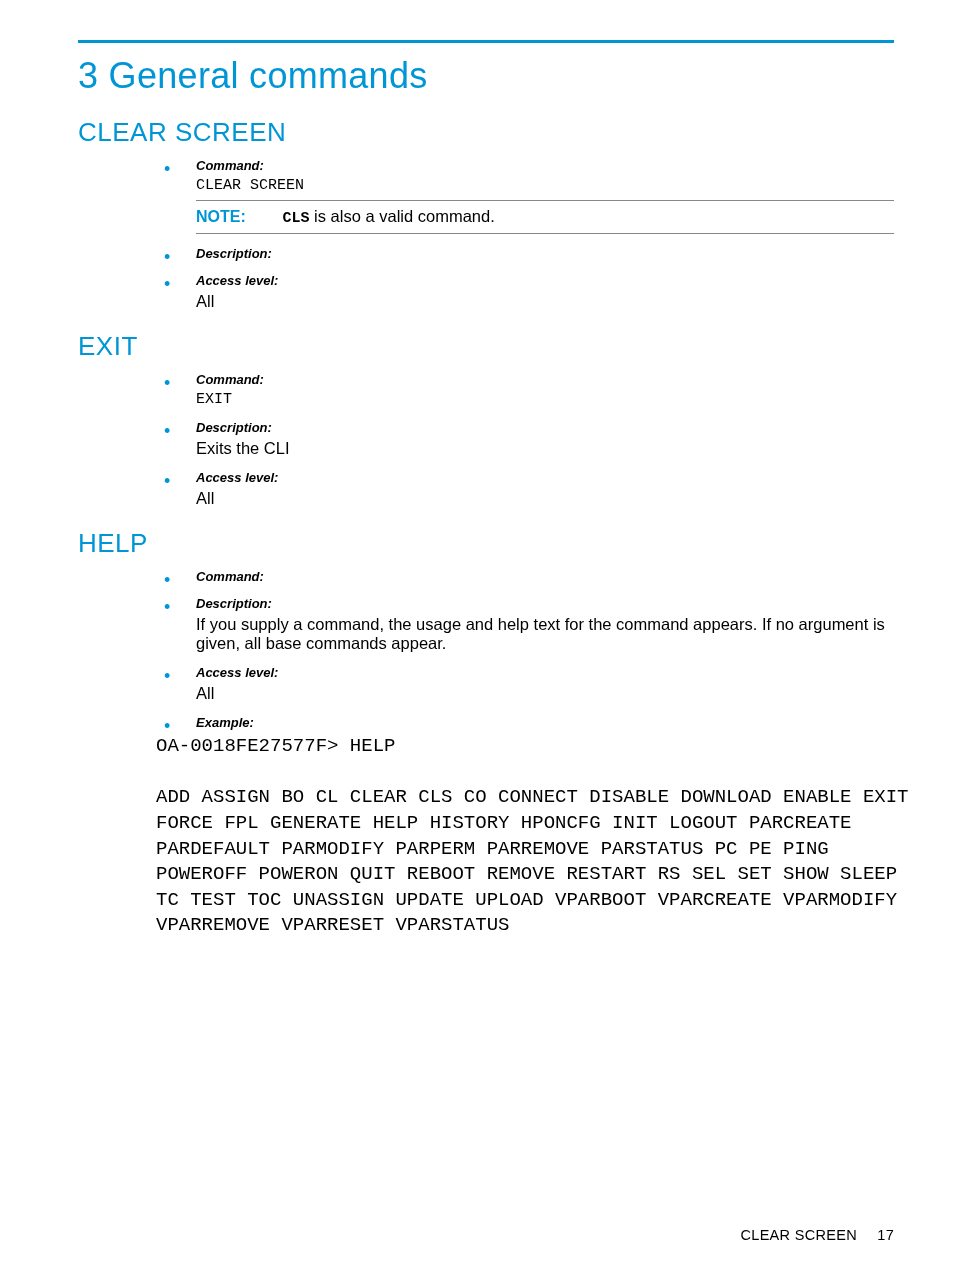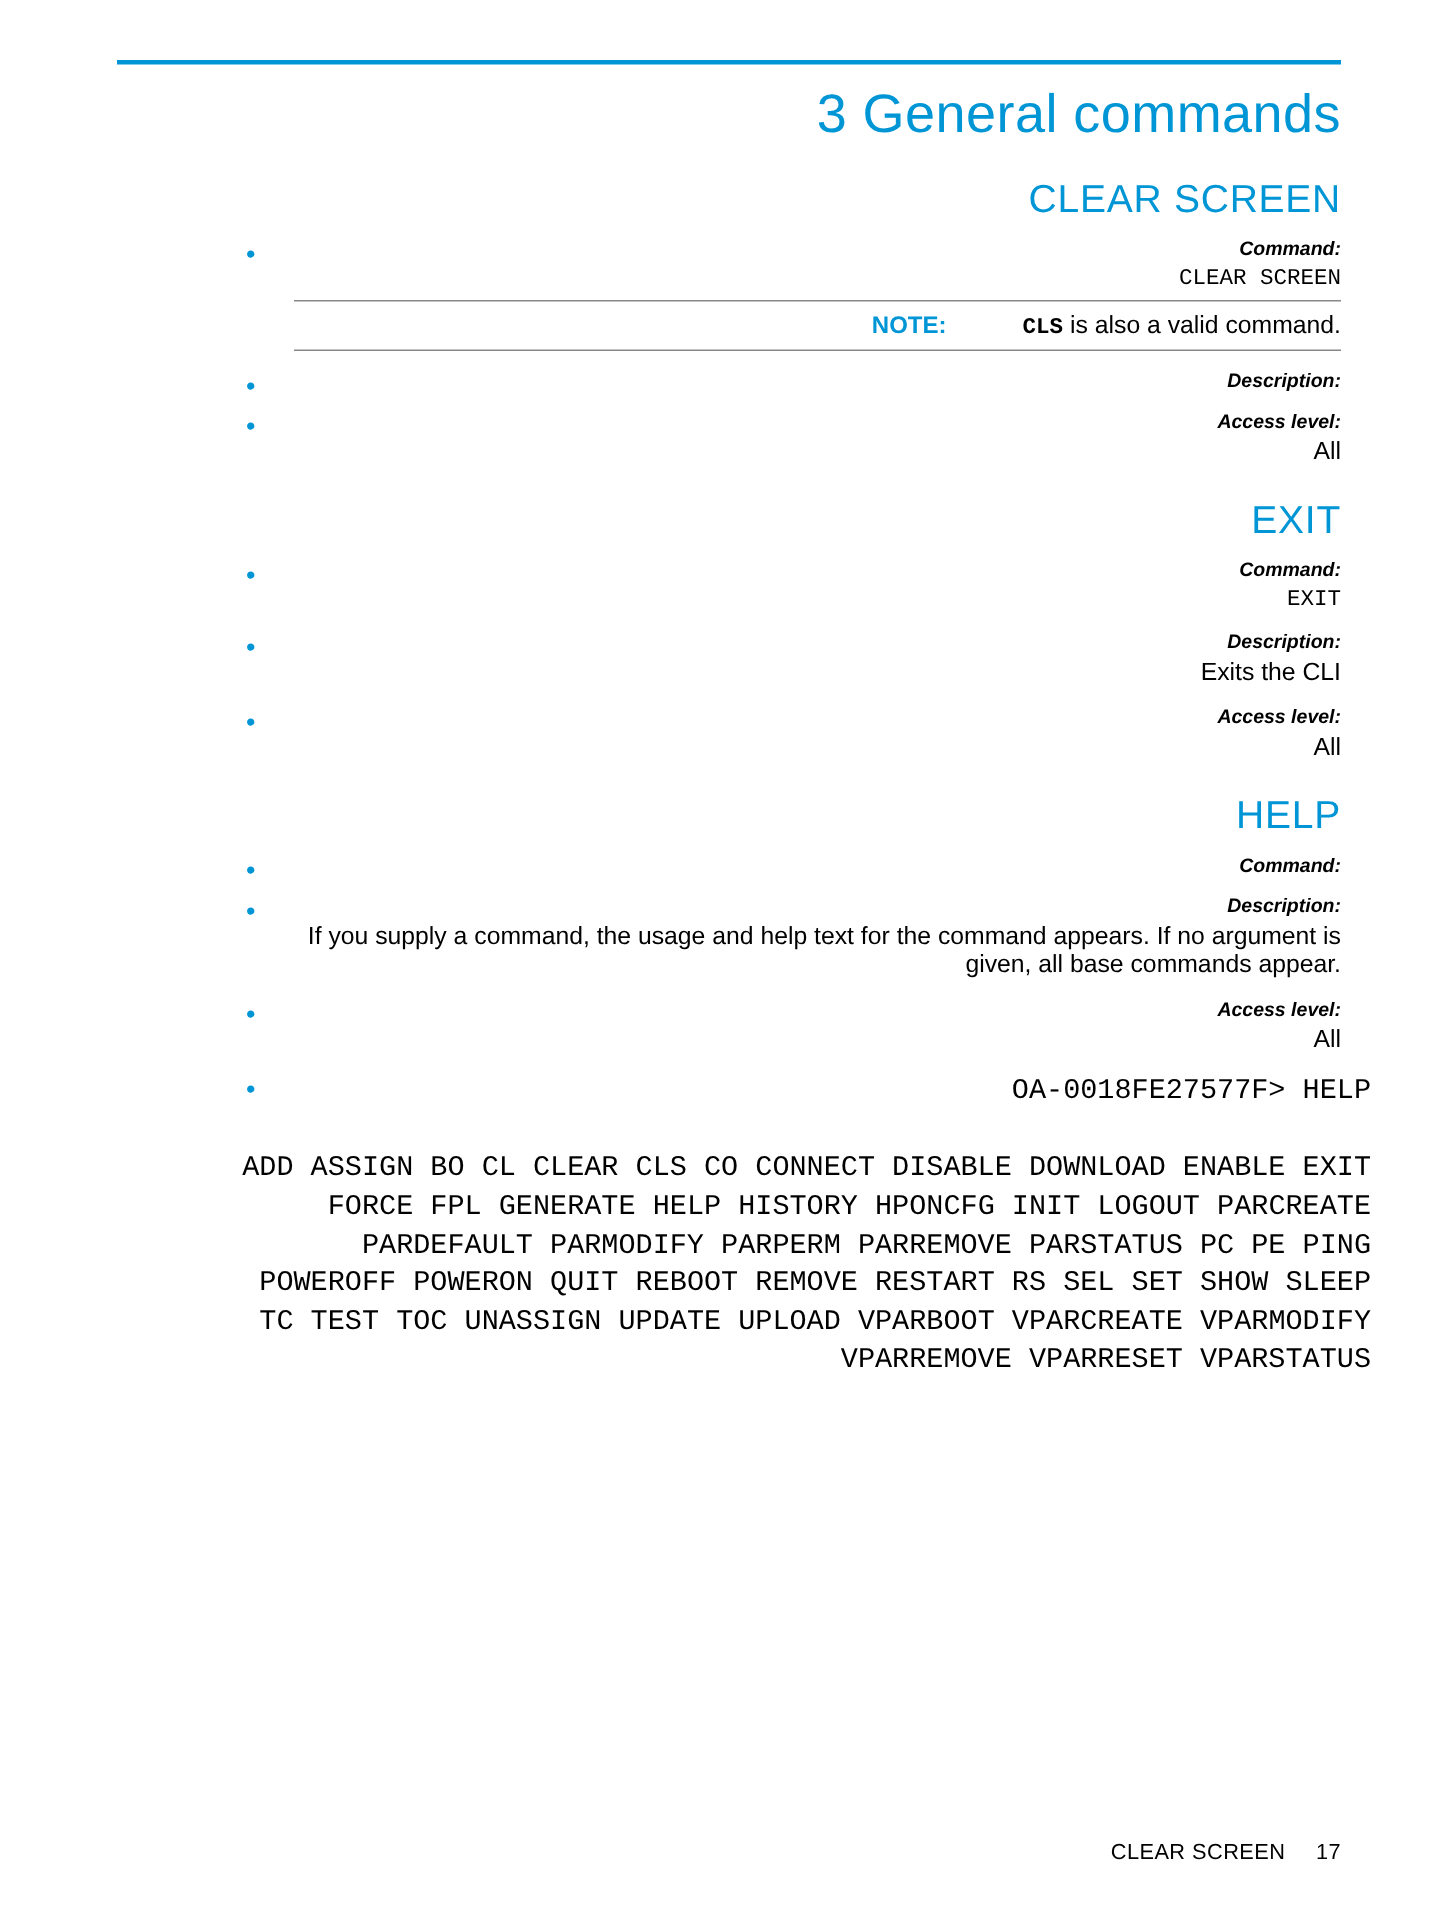--- a/index.html
+++ b/index.html
@@ -1,15 +1,15 @@
 <!DOCTYPE html>
 <html><head>
 <meta charset="utf-8">
 <style>
-  * { box-sizing: border-box; margin: 0; padding: 0; text-align: right; }
+  * { box-sizing: border-box; margin: 0; padding: 0; }
   html, body { width: 954px; height: 1271px; }
   body {
     font-family: "Segoe UI", "Helvetica Neue", Arial, sans-serif;
     font-size: 17px;
     color: #000;
     background: #fff;
     position: relative;
     padding: 40px 60px 0 78px;
   }
   .top-rule {
@@ -71,21 +71,20 @@
   .note-box {
     border-top: 1px solid #888;
     border-bottom: 1px solid #888;
     padding: 6px 0;
     margin-top: 6px;
   }
   .note-label {
     font-weight: 700;
     font-size: 16px;
     color: #0096d6;
-    margin-right: 14px;
   }
   .note-text { font-size: 16.5px; }
   .code-inline { font-family: "Courier New", Courier, monospace; font-size: 15px; margin-left: 32px; }
   .example-block {
     font-family: "Courier New", Courier, monospace;
     font-size: 19px;
     line-height: 1.35;
     white-space: pre-wrap;
     margin-top: 4px;
     margin-left: -40px;
@@ -155,20 +154,21 @@
     </li>
     <li>
       <div class="label-strong">Description:</div>
       <div class="value-line">If you supply a command, the usage and help text for the command appears. If no argument is given, all base commands appear.</div>
     </li>
     <li>
       <div class="label-strong">Access level:</div>
       <div class="value-line">All</div>
     </li>
     <li>
+      <div class="label-strong">Example:</div>
       <div class="example-block"><span>OA-0018FE27577F&gt; HELP</span>
 
 <span>ADD ASSIGN BO CL CLEAR CLS CO CONNECT DISABLE DOWNLOAD ENABLE EXIT FORCE FPL GENERATE HELP HISTORY HPONCFG INIT LOGOUT PARCREATE PARDEFAULT PARMODIFY PARPERM PARREMOVE PARSTATUS PC PE PING POWEROFF POWERON QUIT REBOOT REMOVE RESTART RS SEL SET SHOW SLEEP TC TEST TOC UNASSIGN UPDATE UPLOAD VPARBOOT VPARCREATE VPARMODIFY VPARREMOVE VPARRESET VPARSTATUS</span></div>
     </li>
   </ul>
 </div>
 
 <div class="footer">
   <span class="footer-label">CLEAR SCREEN</span>
   <span>17</span>

